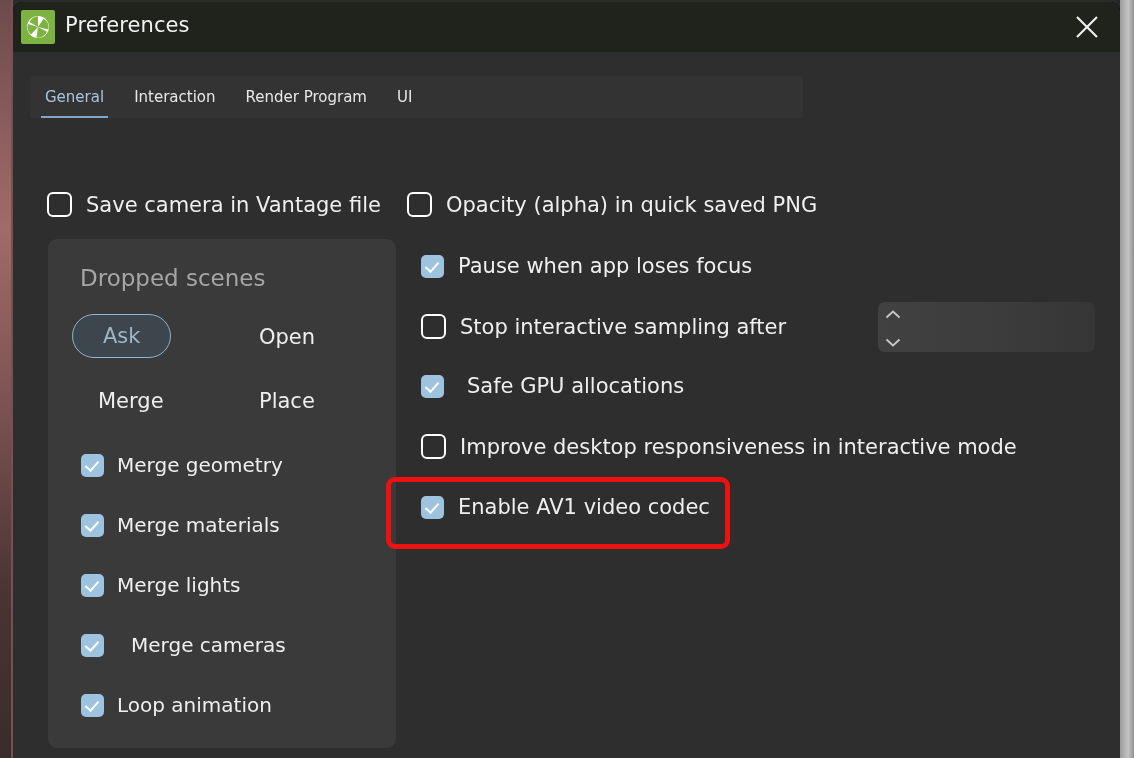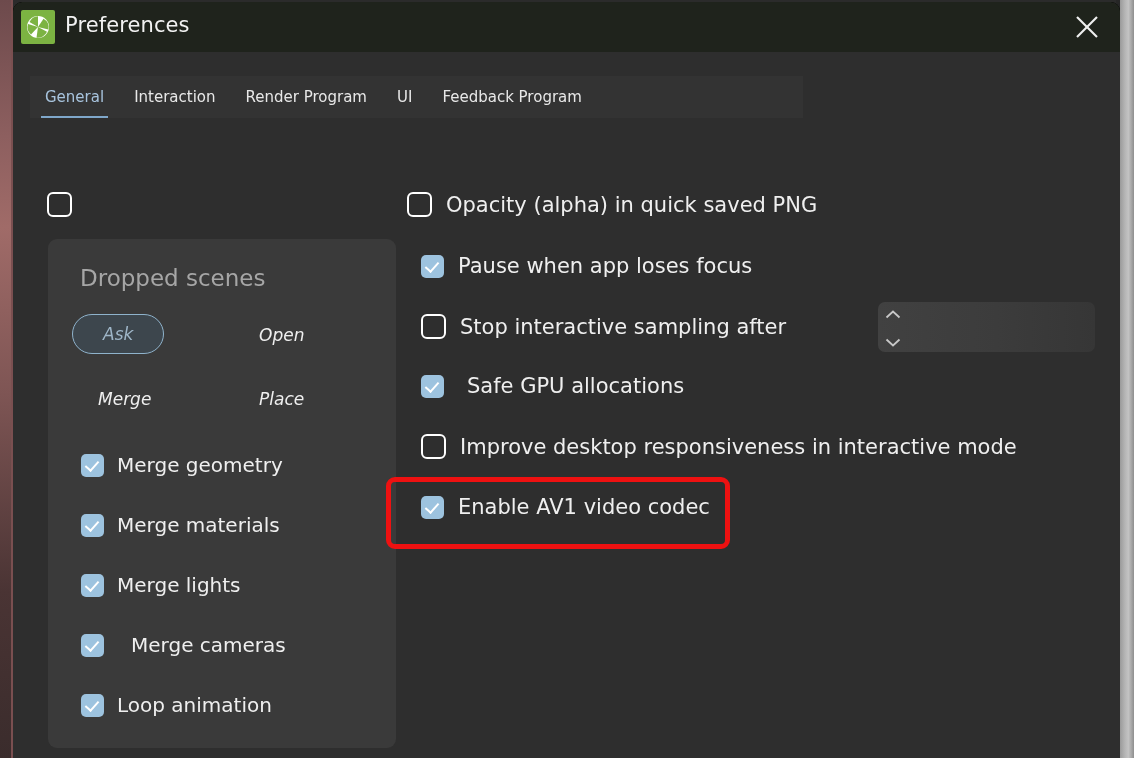--- a/index.html
+++ b/index.html
@@ -194,25 +194,24 @@
     border-radius: 9px;
   }
   #dropped-scenes-title {
     position: absolute;
     left: 32px; top: 26px;
     font-size: 23px;
     color: #a6a6a6;
   }
   .ds-option {
     position: absolute;
-    font-size: 17px;
+    font-size: 21px;
     color: #efefef;
     cursor: default;
     white-space: nowrap;
-    font-style: italic;
   }
   .ds-option.selected {
     color: #9fb6c8;
     border: 1.6px solid #8fb3cc;
     border-radius: 22px;
     background: #3d464d;
     padding: 9px 30px;
   }
   #ds-ask   { left: 24px;  top: 75px; }
   #ds-open  { left: 211px; top: 86px; }
@@ -314,27 +313,25 @@
         </div>
       <div class="tab">
           <span>Interaction</span>
         </div>
       <div class="tab">
           <span>Render Program</span>
         </div>
       <div class="tab">
           <span>UI</span>
         </div>
-      <div class="tab">
-          <span>Feedback Program</span>
-        </div>
     </div>
 
     <div class="cb-row" style="left:34px; top:140px;">
       <span class="cbox off"></span>
+      <span class="cb-label">Save camera in Vantage file</span>
     </div>
 
     <div class="cb-row" style="left:394px; top:140px;">
       <span class="cbox off"></span>
       <span class="cb-label">Opacity (alpha) in quick saved PNG</span>
     </div>
 
     <div id="dropped-scenes">
       <div id="dropped-scenes-title">Dropped scenes</div>
 

